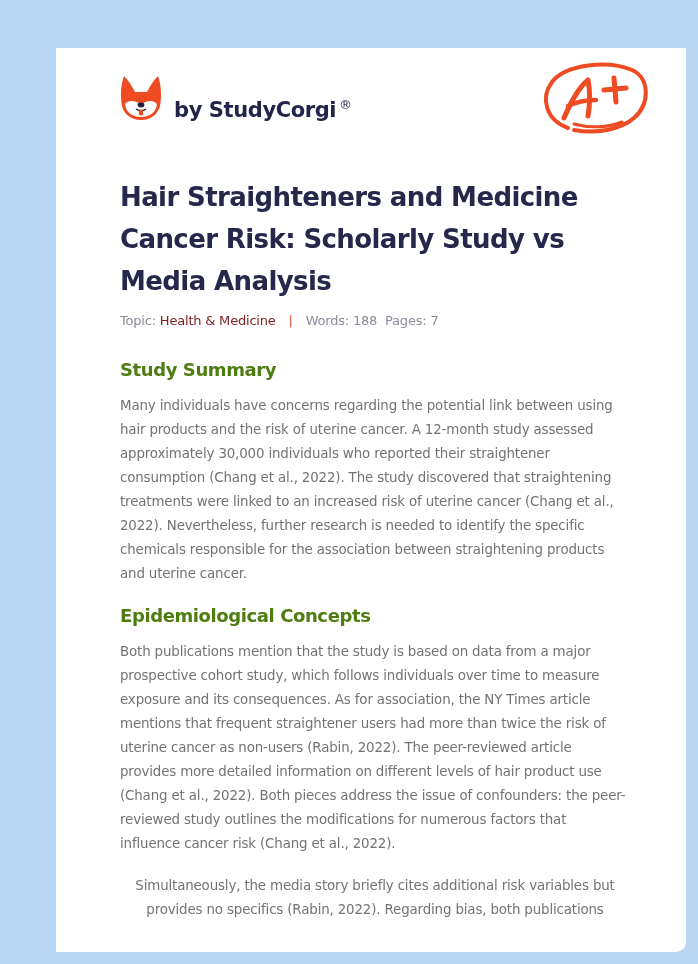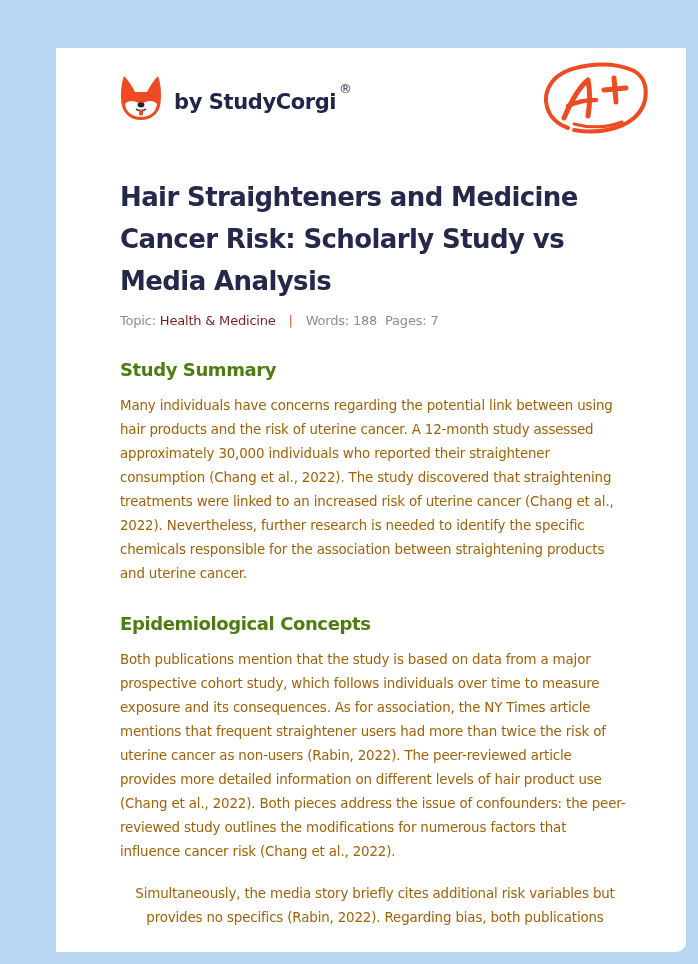--- a/index.html
+++ b/index.html
@@ -10,21 +10,21 @@
     position: relative;
   }
   .card {
     position: absolute; left: 56px; top: 48px;
     width: 630px; height: 904px;
     background: #ffffff;
     border-bottom-right-radius: 10px;
     overflow: hidden;
   }
   .header { position: absolute; left: 0; top: 0; width: 630px; height: 110px; }
-  .logo { position: absolute; left: 64px; top: 26px; display: flex; align-items: center; }
+  .logo { position: absolute; left: 64px; top: 26px; display: flex; align-items: flex-end; }
   .logo-icon { width: 42px; height: 48px; }
   .logo-text {
     margin-left: 12px; margin-top: 8px;
     font-family: "DejaVu Sans", sans-serif; font-weight: bold;
     font-size: 21px; color: #22244a; letter-spacing: -0.4px;
   }
   .logo-reg {
     font-family: "DejaVu Sans", sans-serif; font-size: 13px; color: #22244a;
     position: relative; top: -10px; margin-left: 3px;
   }
@@ -39,23 +39,23 @@
     font-family: "DejaVu Sans", sans-serif; letter-spacing: -0.2px;
   }
   .meta .topic-value { color: #7f1d1d; }
   .meta .sep { color: #e8553a; margin: 0 9px; }
   h2 {
     margin: 28px 0 0 0; font-family: "DejaVu Sans", sans-serif; font-weight: bold;
     font-size: 18px; line-height: 24px; color: #4d7c0f; letter-spacing: -0.4px;
   }
   p {
     margin: 12px 0 0 0; font-family: "DejaVu Sans", sans-serif;
-    font-size: 13.4px; line-height: 24px; color: #a16207; letter-spacing: -0.15px;
+    font-size: 13.4px; line-height: 24px; color: #737373; letter-spacing: -0.15px;
   }
-  .h2-second { margin-top: 26px; }
+  .h2-second { margin-top: 18px; }
   .p-gap { margin-top: 18px; text-align: center; }
 </style>
 </head>
 <body>
 
 <div class="card">
   <div class="header">
     <div class="logo">
       <svg class="logo-icon" viewBox="0 0 42 48">
         <path d="M4 2 C8 6 12 12 15 18 L27 18 C30 12 34 6 38 2 C41 10 42 22 40 32 C38 40 31 46 21 46 C11 46 4 40 2 32 C0 22 1 10 4 2 Z" fill="#ee4b23"></path>

